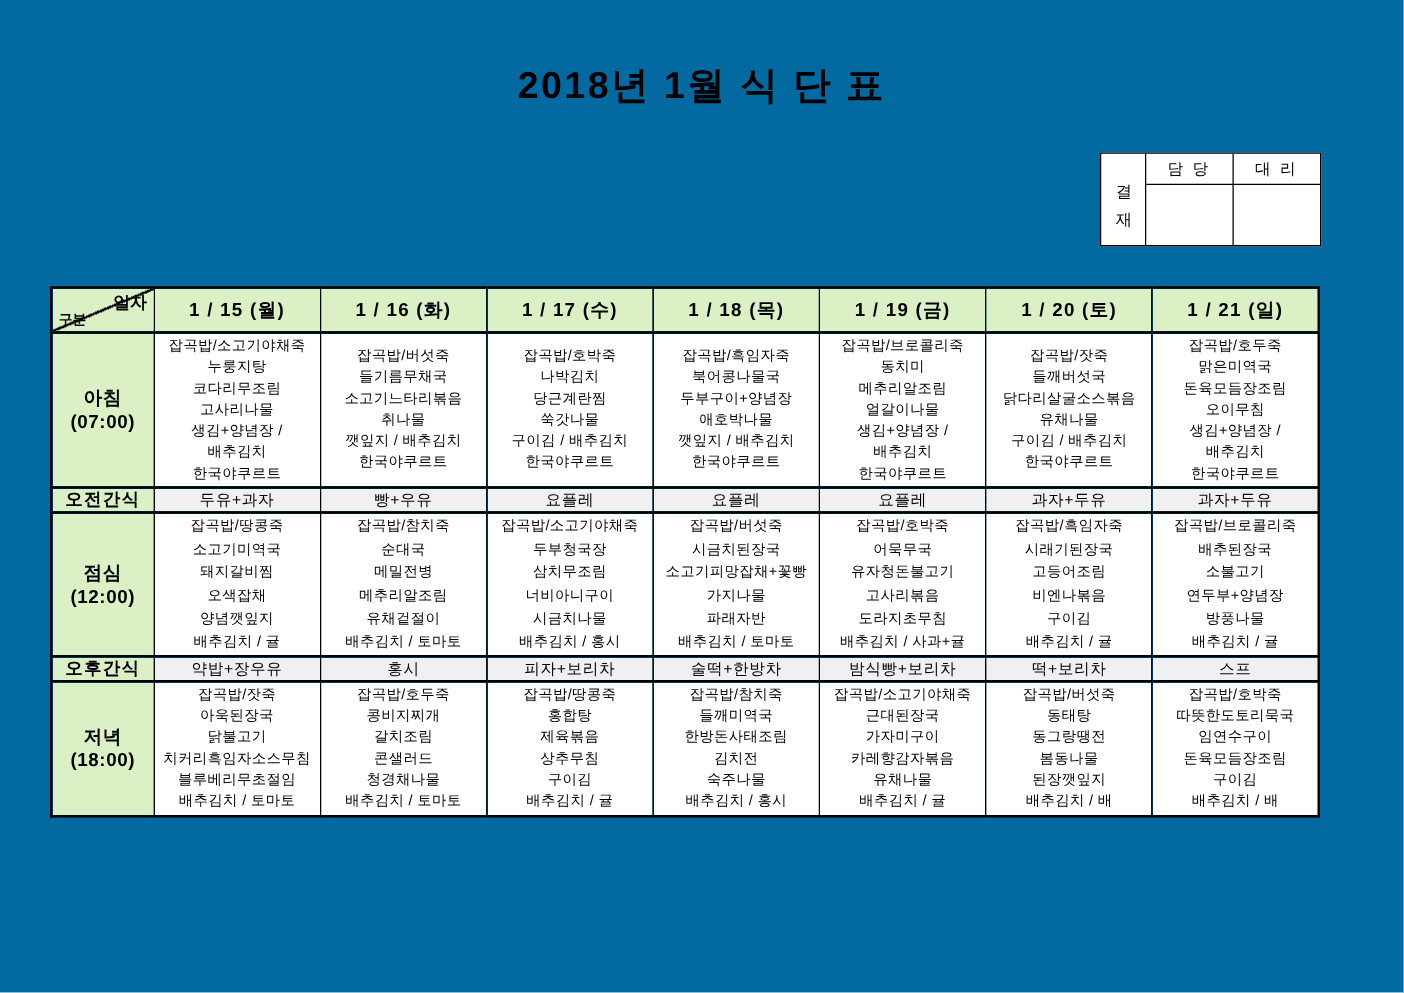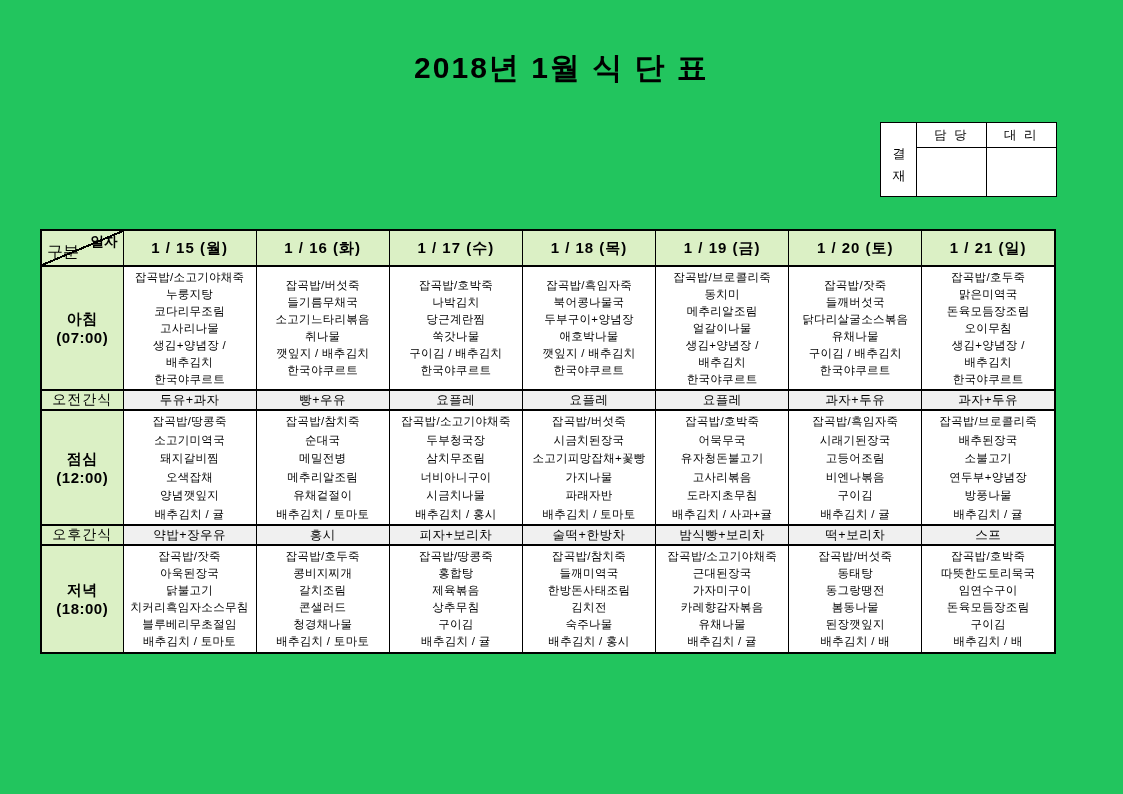--- a/index.html
+++ b/index.html
@@ -1,19 +1,19 @@
 <!DOCTYPE html>
 <html><head>
 <meta charset="utf-8">
 <style>
   html,body{margin:0;padding:0;background:#fff;}
   .page{
     position:relative;
     width:1123px;height:794px;
-    background:#22c55e;
+    background:#0369a1;
     font-family:"Liberation Sans","DejaVu Sans",sans-serif;
     color:#000;
     overflow:hidden;
   }
   
   .title{
     position:absolute;top:48px;left:0;width:100%;
     text-align:center;
     font-size:30px;font-weight:bold;
     letter-spacing:2px;
@@ -82,30 +82,30 @@
   }
   
   .corner{
     position:relative;
     background-color:#dbf0c5;
     background-image:linear-gradient(to bottom right,
       transparent calc(50% - 1px), #000 calc(50% - 1px),
       #000 calc(50% + 1px), transparent calc(50% + 1px));
   }
   .corner-top{position:absolute;top:2px;right:5px;font-size:13.5px;font-weight:bold;}
-  .corner-bottom{position:absolute;bottom:2px;left:5px;font-size:16px;font-weight:normal;}
+  .corner-bottom{position:absolute;bottom:2px;left:5px;font-size:11px;font-weight:bold;}
   .label-cell{
     background:#dbf0c5;
     font-size:15px;font-weight:bold;
     line-height:19px;
     letter-spacing:0.5px;
   }
   .snack-label{
     background:#dbf0c5;
-    font-size:14px;font-weight:normal;
+    font-size:14px;font-weight:bold;
     letter-spacing:1px;
     margin-left:18px;
   }
   .snack-cell{
     background:#f0f0f0;
     font-size:12.5px;
     letter-spacing:0.5px;
   }
   .meal-cell{background:#fff;}
   .menu-line{

